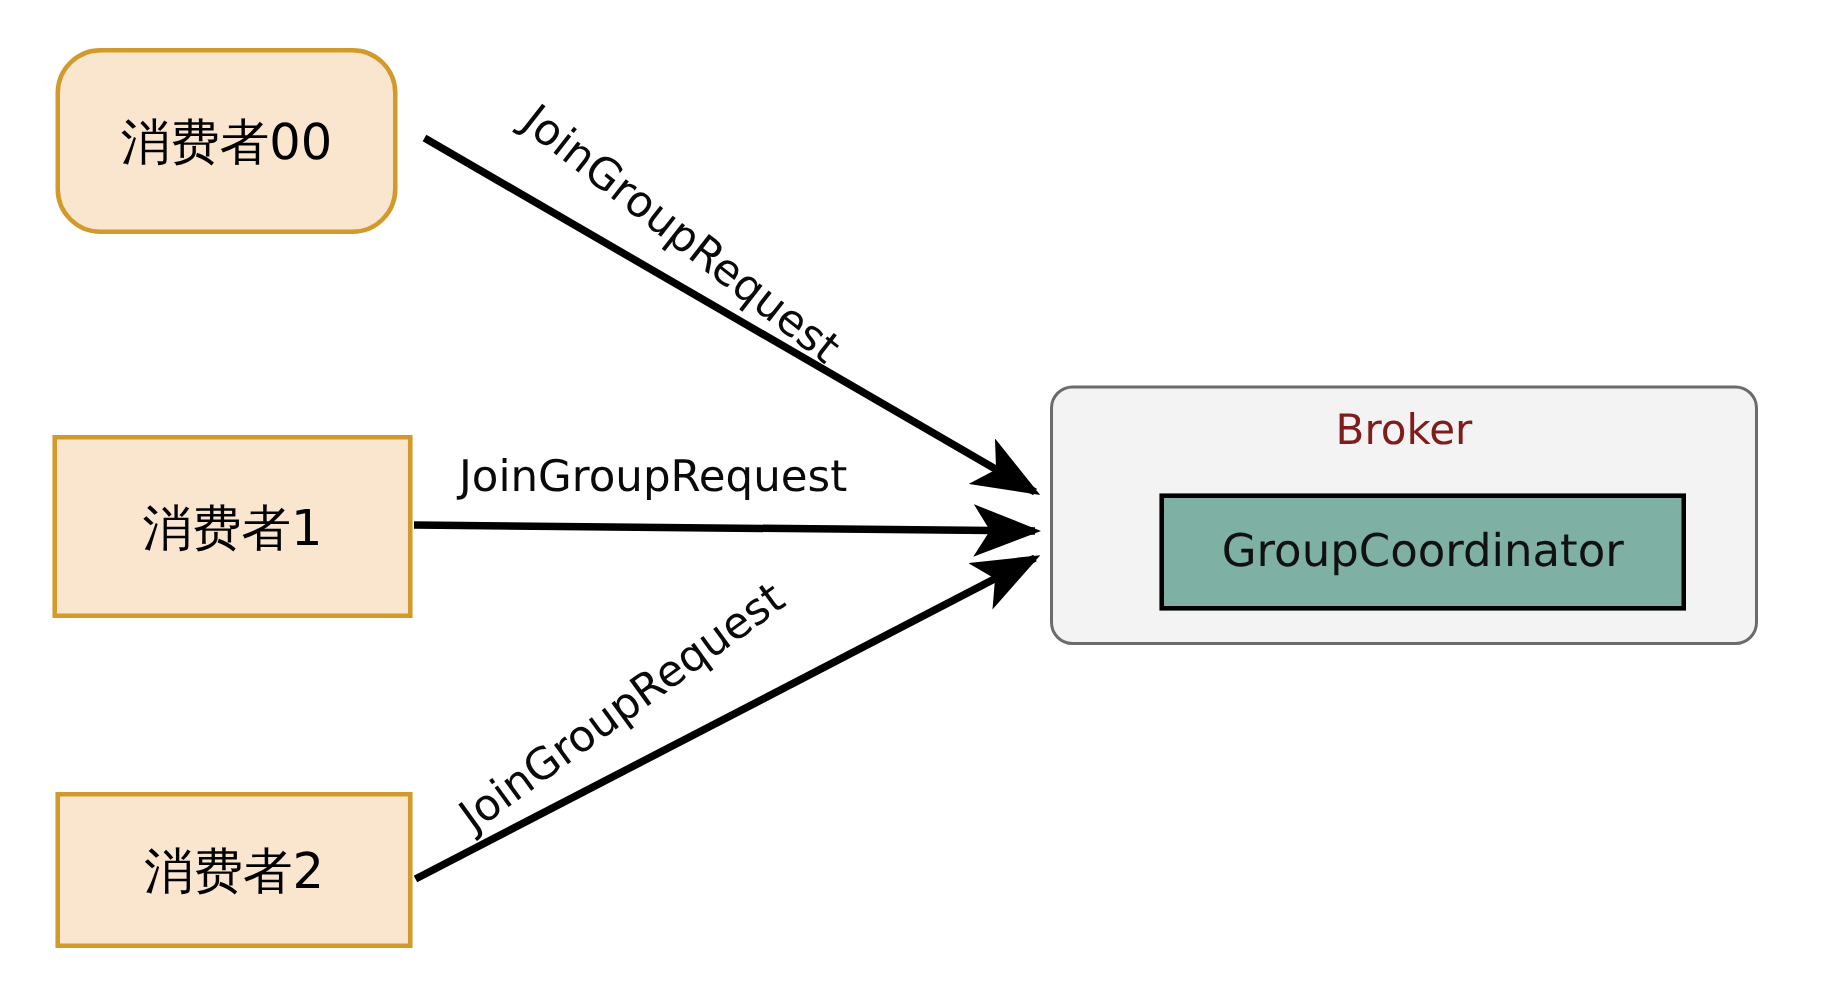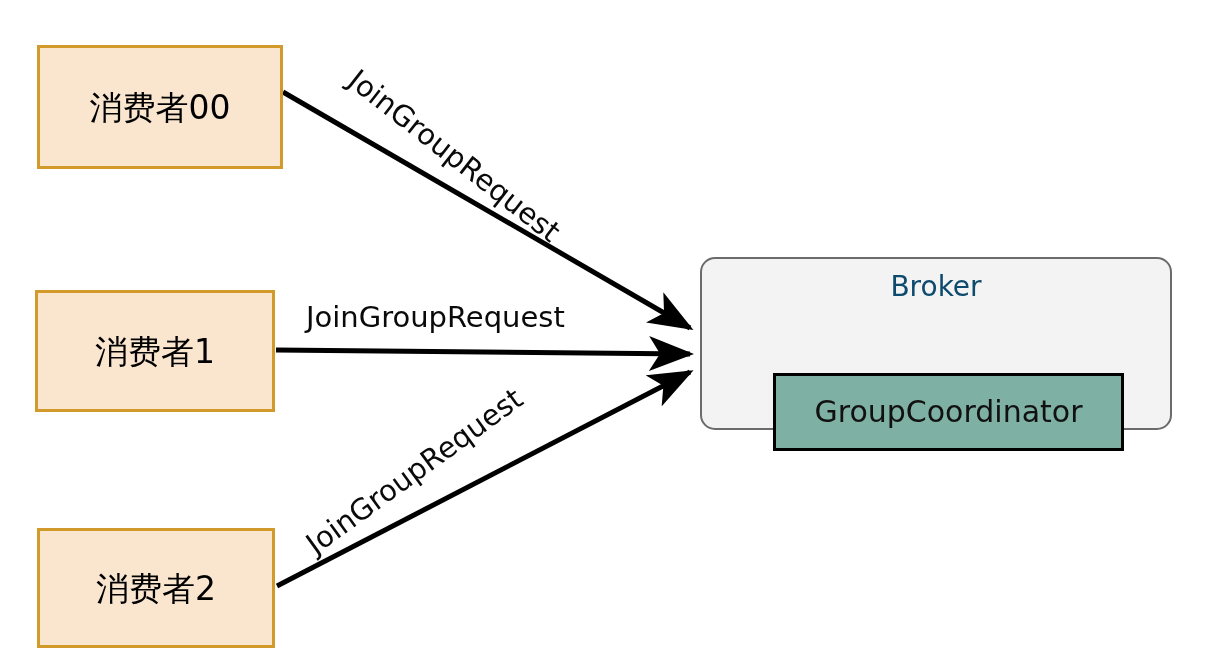--- a/index.html
+++ b/index.html
@@ -35,23 +35,23 @@
   }
   .consumer-label {
     font-family: "DejaVu Sans", "Liberation Sans", sans-serif;
     font-size: 33px;
     color: #000000;
     letter-spacing: 0px;
     line-height: 1;
     white-space: nowrap;
   }
 
-  #consumer-0 { left: 37px;  top: 45px;  width: 246px; height: 124px; }
+  #consumer-0 { left: 37px;  top: 32px;  width: 228px; height: 124px; border-radius: 30px; }
   #consumer-1 { left: 35px;  top: 290px; width: 240px; height: 122px; align-items: center; }
-  #consumer-2 { left: 37px;  top: 528px; width: 238px; height: 120px; }
+  #consumer-2 { left: 37px;  top: 528px; width: 238px; height: 104px; }
 
   
   #broker-box {
     position: absolute;
     left: 700px;
     top: 257px;
     width: 472px;
     height: 173px;
     box-sizing: border-box;
     background: #f3f3f3;
@@ -59,39 +59,38 @@
     border-radius: 15px;
   }
   #broker-title {
     position: absolute;
     left: 0;
     top: 14px;
     width: 100%;
     text-align: center;
     font-family: "DejaVu Sans", "Liberation Sans", sans-serif;
     font-size: 28px;
-    color: #0c4a6e;
+    color: #7f1d1d;
     line-height: 1;
     white-space: nowrap;
   }
 
   
   #group-coordinator-box {
     position: absolute;
     left: 71px;
     top: 70px;
     width: 351px;
     height: 78px;
     box-sizing: border-box;
     background: #7fb0a4;
     border: 3px solid #000000;
     display: flex;
     align-items: center;
     justify-content: center;
-    margin-top: 44px;
   }
   #group-coordinator-label {
     font-family: "DejaVu Sans", "Liberation Sans", sans-serif;
     font-size: 30px;
     color: #111111;
     line-height: 1;
     white-space: nowrap;
   }
 
   

